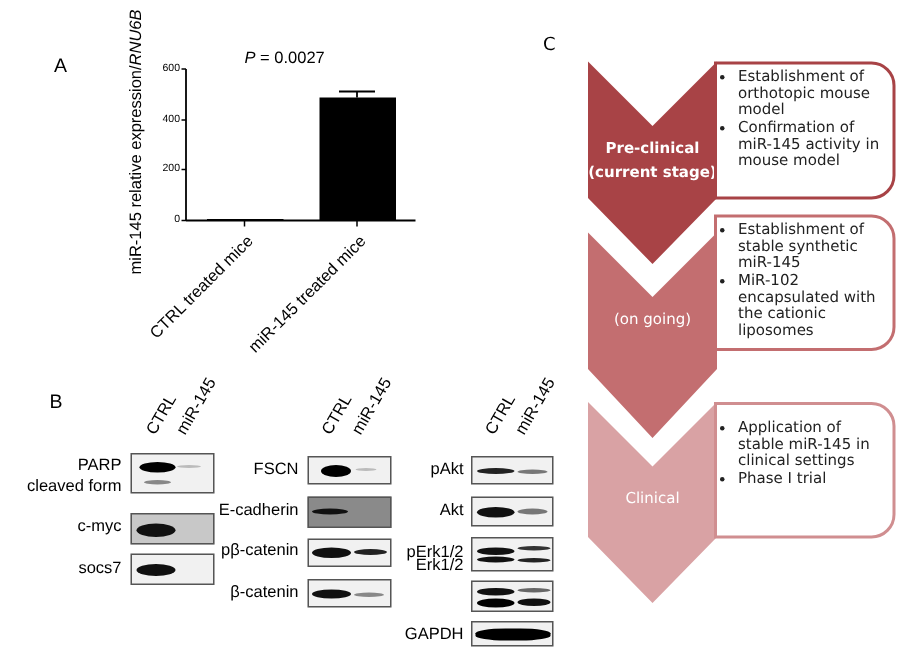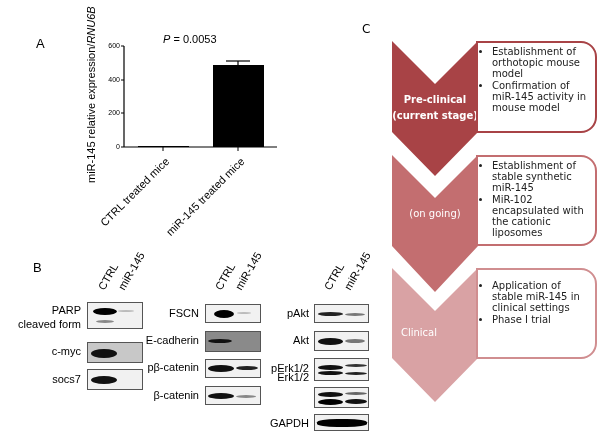--- a/index.html
+++ b/index.html
@@ -19,21 +19,21 @@
   .box ul{margin:0;padding:3px 4px 0 14px;font-family:"DejaVu Sans",sans-serif;font-size:10px;line-height:11px;color:#222;}
   .box li{margin-bottom:1px;}
 </style>
 </head>
 <body>
 
 <div class="abs panel-label" style="left:36px;top:36px;">A</div>
 <div class="abs ylabel" style="left:85px;top:183px;">
   <span>miR-145 relative expression/</span><i>RNU6B</i>
 </div>
-<div class="abs pval" style="left:163px;top:33px;"><i>P</i><span> = 0.0053</span></div>
+<div class="abs pval" style="left:163px;top:33px;"><i>P</i><span> = 0.0027</span></div>
 
 <svg class="abs" style="left:0;top:0;" width="300" height="230">
   <line x1="124" y1="46" x2="124" y2="147" stroke="#000" stroke-width="1.2"></line>
   <line x1="124" y1="147" x2="277" y2="147" stroke="#000" stroke-width="1.2"></line>
   <line x1="121" y1="46" x2="124" y2="46" stroke="#000"></line>
   <line x1="121" y1="80" x2="124" y2="80" stroke="#000"></line>
   <line x1="121" y1="113" x2="124" y2="113" stroke="#000"></line>
   <line x1="121" y1="147" x2="124" y2="147" stroke="#000"></line>
   <line x1="163" y1="147" x2="163" y2="151" stroke="#000"></line>
   <line x1="238" y1="147" x2="238" y2="151" stroke="#000"></line>
@@ -134,31 +134,31 @@
   <polygon points="392,268 435,311 478,268 478,358 435,402 392,358" fill="#d9a2a4"></polygon>
 </svg>
 
 <div class="abs chev-text" style="left:392px;top:92px;width:86px;color:#fff;font-weight:bold;">
   <div>Pre-clinical</div>
   <div>(current stage)</div>
 </div>
 <div class="abs chev-text" style="left:392px;top:206px;width:86px;color:#fff;">
   <div>(on going)</div>
 </div>
-<div class="abs chev-text" style="left:376px;top:325px;width:86px;color:#fff;">
+<div class="abs chev-text" style="left:392px;top:325px;width:86px;color:#fff;">
   <div>Clinical</div>
 </div>
 
 <div class="abs box" style="left:476px;top:41px;width:121px;height:92px;border-color:#a84346;">
   <ul>
     <li>Establishment of orthotopic mouse model</li>
     <li>Confirmation of miR-145 activity in mouse model</li>
   </ul>
 </div>
-<div class="abs box" style="left:476px;top:155px;width:121px;height:91px;border-color:#c36e70;">
+<div class="abs box" style="left:476px;top:143px;width:121px;height:91px;border-color:#c36e70;">
   <ul>
     <li>Establishment of stable synthetic miR-145</li>
     <li>MiR-102 encapsulated with the cationic liposomes</li>
   </ul>
 </div>
 <div class="abs box" style="left:476px;top:268px;width:121px;height:91px;border-color:#d08e90;">
   <ul style="padding-top:10px;">
     <li>Application of stable miR-145 in clinical settings</li>
     <li>Phase I trial</li>
   </ul>

